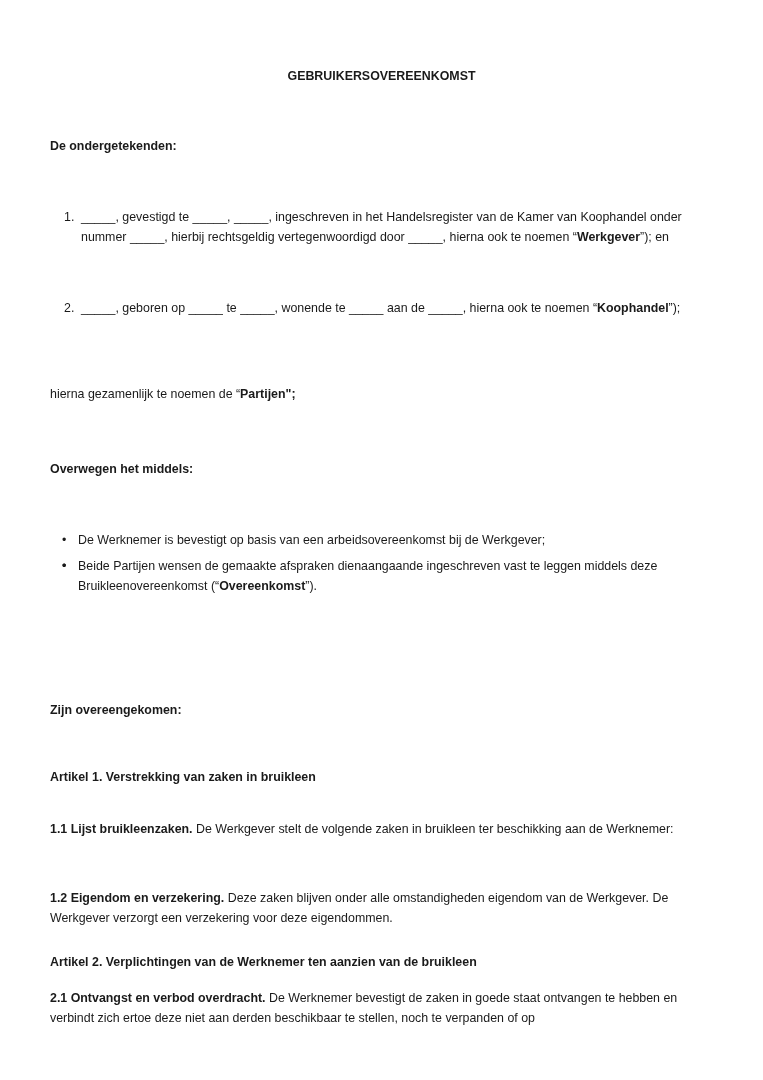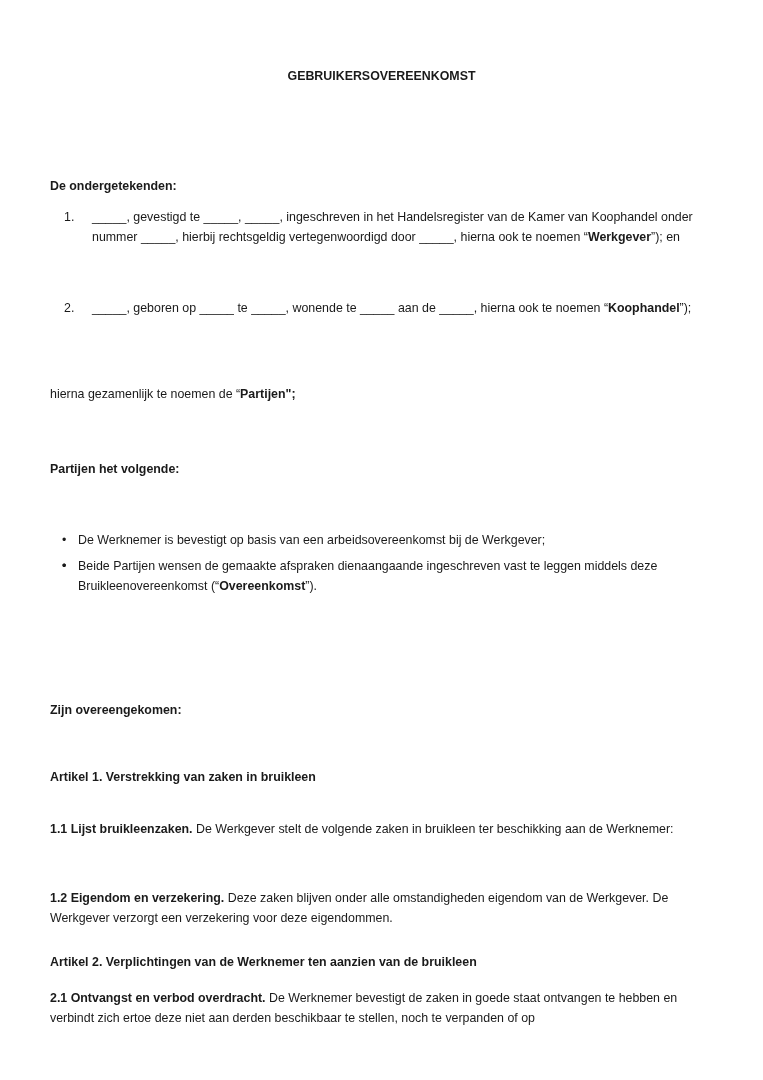--- a/index.html
+++ b/index.html
@@ -36,21 +36,21 @@
       left: 64px;
       width: 660px;
     }
     .numbered .num {
       position: absolute;
       left: 0;
       top: 0;
     }
     .numbered .txt {
       position: relative;
-      margin-left: 28px;
+      margin-left: 17px;
       display: block;
     }
     .bullets {
       left: 62px;
       width: 650px;
     }
     .bullet-item {
       position: relative;
       padding-left: 16px;
       margin-bottom: 6px;
@@ -62,37 +62,37 @@
     }
     b { font-weight: bold; }
   </style>
 </head>
 <body>
 
 <div>
 
   <div class="abs title">GEBRUIKERSOVEREENKOMST</div>
 
-  <div class="abs heading" style="top:136px;margin-top:40px;">De ondergetekenden:</div>
+  <div class="abs heading" style="top:136px;">De ondergetekenden:</div>
 
   <div class="abs numbered" style="top:207px;">
     <span class="num">1.</span>
     <span class="txt"><span>_____, gevestigd te _____, _____, ingeschreven in het Handelsregister van de Kamer van Koophandel onder nummer _____, hierbij rechtsgeldig vertegenwoordigd door _____, hierna ook te noemen “</span><b>Werkgever</b><span>”); en</span></span>
   </div>
 
   <div class="abs numbered" style="top:298px;">
     <span class="num">2.</span>
     <span class="txt"><span>_____, geboren op _____ te _____, wonende te _____ aan de _____, hierna ook te noemen “</span><b>Koophandel</b><span>”);</span></span>
   </div>
 
   <div class="abs para" style="top:384px;">
     <span>hierna gezamenlijk te noemen de “</span><b>Partijen";</b>
   </div>
 
-  <div class="abs heading" style="top:459px;">Partijen het volgende:</div>
+  <div class="abs heading" style="top:459px;">Overwegen het middels:</div>
 
   <div class="abs bullets" style="top:530px;">
     <div class="bullet-item">
       <span class="dot">•</span>
       <span>De Werknemer is bevestigt op basis van een arbeidsovereenkomst bij de Werkgever;</span>
     </div>
     <div class="bullet-item">
       <span class="dot">•</span>
     </div>
     <div class="bullet-item">

